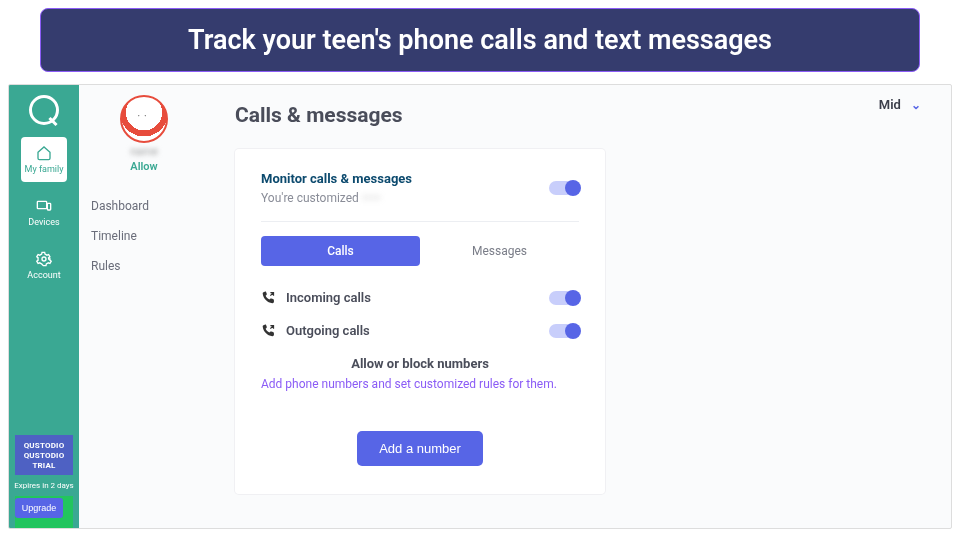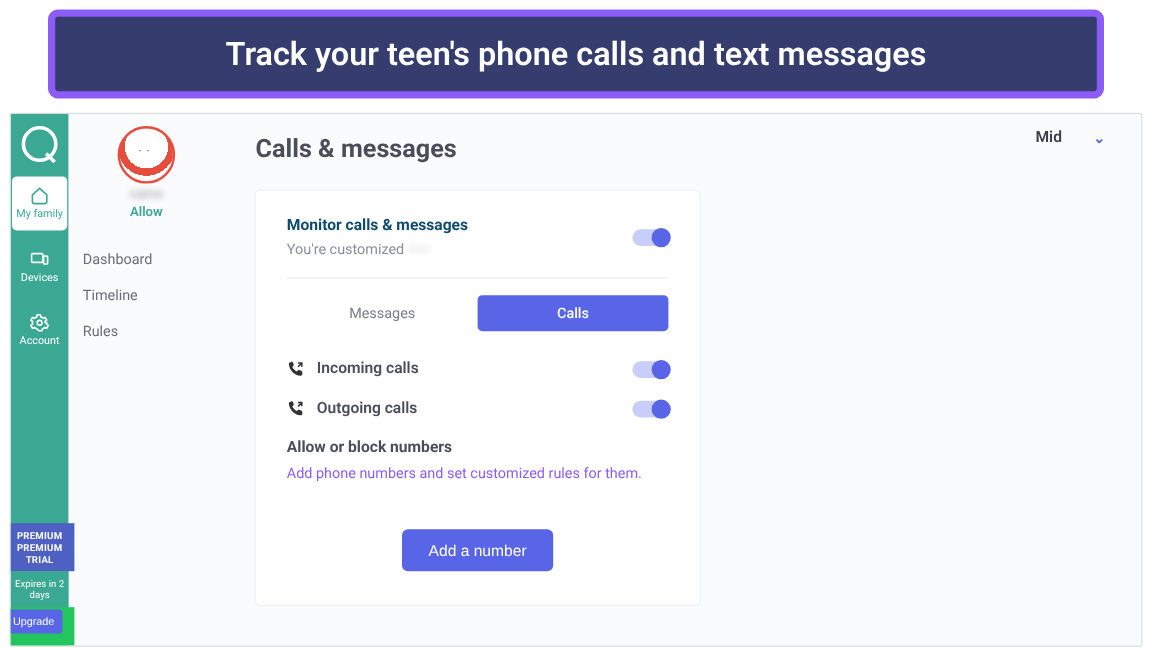--- a/index.html
+++ b/index.html
@@ -12,35 +12,35 @@
   }
   .banner {
     margin: 8px 40px 12px 40px;
     background: #353c6e;
     color: #fff;
     font-size: 27px;
     font-weight: 600;
     text-align: center;
     padding: 15px 20px;
     border-radius: 8px;
-    border: 6px solid #8b5cf6;
+    border: 1px solid #8b5cf6;
   }
   .app-frame {
     margin: 0 8px;
     border: 1px solid #ddd;
     border-radius: 2px;
     height: 445px;
     display: flex;
     background: #fafbfc;
     overflow: hidden;
     position: relative;
   }
   
   .sidebar {
-    width: 48px;
+    width: 70px;
     background: #3aa893;
     display: flex;
     flex-direction: column;
     align-items: center;
     position: relative;
     flex-shrink: 0;
   }
   .logo {
     color: #fff;
     font-weight: 700;
@@ -175,21 +175,21 @@
   .top-selector {
     position: absolute;
     top: 12px;
     right: 30px;
     font-size: 13px;
     font-weight: 600;
     color: #3b3e4a;
     cursor: pointer;
     display: flex;
     align-items: center;
-    gap: 26px;
+    gap: 10px;
     padding-left: 40px;
   }
   .chev { color: #5765e6; font-size: 12px; }
   .card {
     width: 370px;
     background: #fff;
     border-radius: 4px;
     padding: 22px 26px 28px;
     box-shadow: 0 0 0 1px #f0f0f3;
   }
@@ -265,20 +265,21 @@
     font-weight: 600;
     color: #4a4d5a;
   }
   .call-icon svg { width: 15px; height: 15px; display:block; fill: #333; }
   .block-title {
     font-size: 13px;
     font-weight: 700;
     color: #4a4d5a;
     margin-top: 10px;
     margin-bottom: 6px;
+    text-align: center;
   }
   .block-sub {
     font-size: 12px;
     color: #8b5cf6;
     margin-bottom: 40px;
   }
   .add-btn {
     display: block;
     margin: 0 auto;
     background: #5765e6;
@@ -323,21 +324,21 @@
       <span class="side-icon">
         <svg viewBox="0 0 24 24" fill="none" stroke-width="2">
             <circle cx="12" cy="12" r="3"></circle>
             <path d="M19 12a7 7 0 0 0-.2-1.7l2.1-1.6-2-3.4-2.5 1a7 7 0 0 0-2.9-1.7L13 2h-4l-.5 2.6a7 7 0 0 0-2.9 1.7l-2.5-1-2 3.4 2.1 1.6A7 7 0 0 0 3 12c0 .6.1 1.1.2 1.7l-2.1 1.6 2 3.4 2.5-1a7 7 0 0 0 2.9 1.7L11 22h4l.5-2.6a7 7 0 0 0 2.9-1.7l2.5 1 2-3.4-2.1-1.6c.1-.6.2-1.1.2-1.7z"></path>
           </svg>
       </span>
       <span>Account</span>
     </div>
 
     <div class="trial-box">
-      <div class="trial-title">PREMIUM PREMIUM TRIAL</div>
+      <div class="trial-title">QUSTODIO QUSTODIO TRIAL</div>
     </div>
     <div class="trial-expires">Expires in 2 days</div>
     <div class="sidebar-bottom">
       <button class="upgrade-btn">Upgrade</button>
     </div>
   </div>
 
   <div class="profile-col">
     <div class="avatar"></div>
     <div class="profile-name">name</div>
@@ -362,22 +363,22 @@
           <div class="subtext">
             <span>You're customized </span><span class="blurred">——</span>
           </div>
         </div>
         <div class="toggle"></div>
       </div>
 
       <hr class="divider">
 
       <div class="tabs">
+        <div class="tab active">Calls</div>
         <div class="tab">Messages</div>
-        <div class="tab active">Calls</div>
       </div>
 
       <div class="call-item">
         <div class="call-left">
           <span class="call-icon">
             <svg viewBox="0 0 24 24">
                 <path d="M6 2c1 0 2 .5 2.3 1.5l.9 2.6c.2.7 0 1.4-.5 1.9l-1.3 1.3c1.3 2.6 3.4 4.7 6 6l1.3-1.3c.5-.5 1.2-.7 1.9-.5l2.6.9c1 .3 1.5 1.3 1.5 2.3v2c0 1.4-1.2 2.5-2.6 2.3C10 20.2 3.8 14 2.7 5.6 2.5 4.2 3.6 3 5 3h1z"></path>
                 <path d="M15 9l5-5M20 9V4h-5" stroke="#333" stroke-width="2" fill="none"></path>
               </svg>
           </span>

